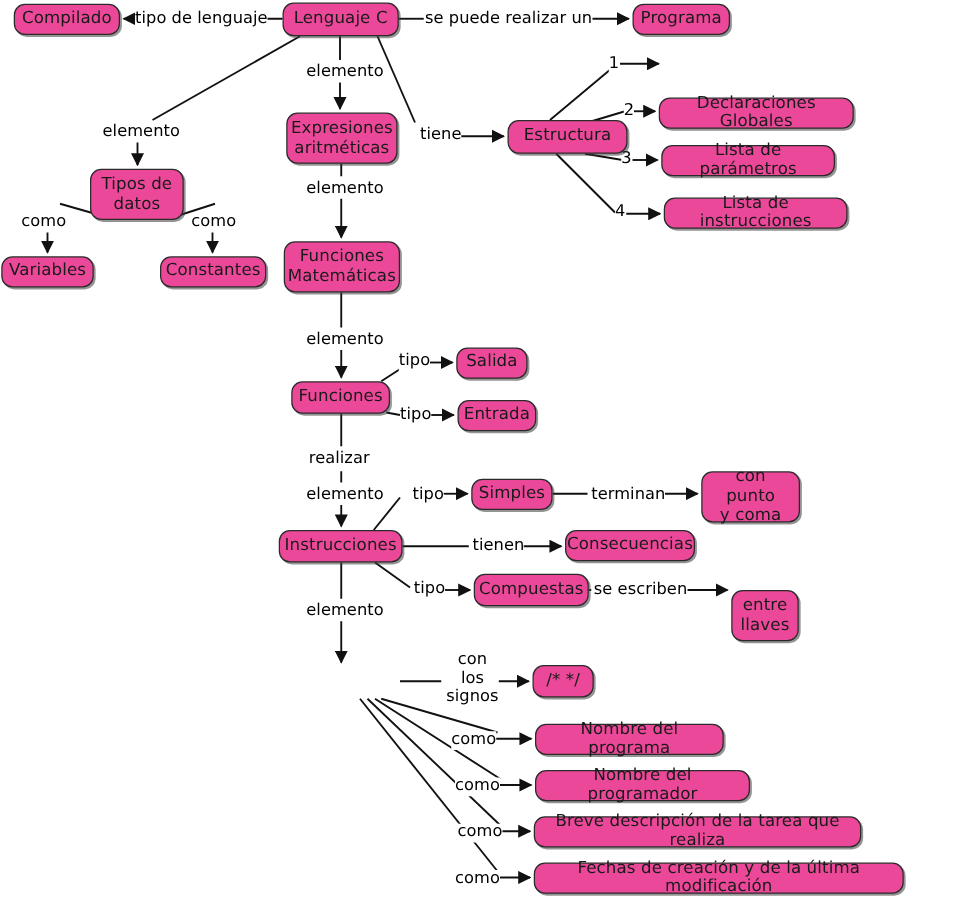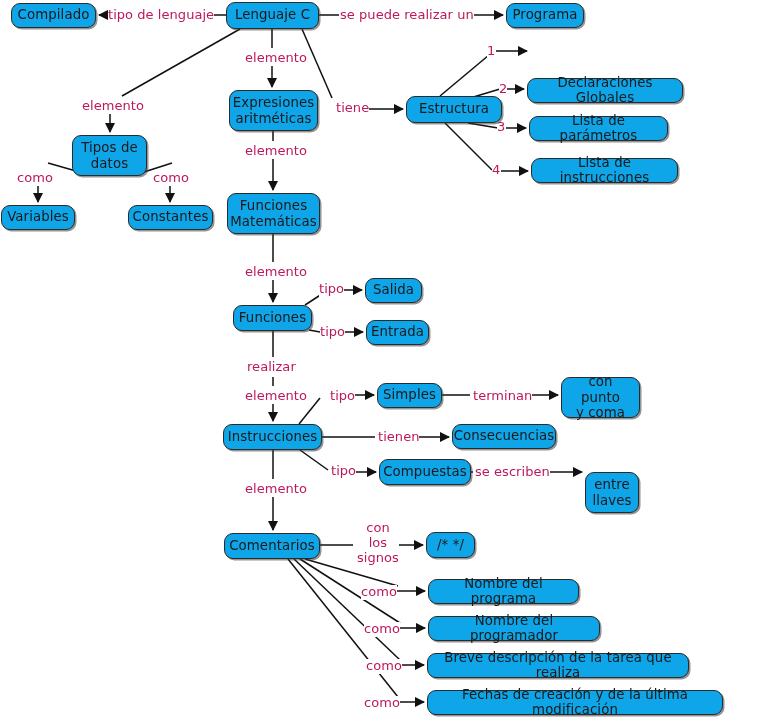--- a/index.html
+++ b/index.html
@@ -20,42 +20,42 @@
   #edges {
     position: absolute;
     left: 0;
     top: 0;
     width: 764px;
     height: 723px;
   }
   .node {
     position: absolute;
     box-sizing: border-box;
-    background: #0ea5e9;
+    background: #ec4899;
     border: 1.4px solid #2b2b2b;
     border-radius: 9px;
     display: flex;
     align-items: center;
     justify-content: center;
     text-align: center;
     color: #1a1a1a;
     font-size: 13.3px;
     line-height: 1.12;
     letter-spacing: 0.1px;
     box-shadow: 1.5px 1.5px 0 0 rgba(60,60,60,0.55);
     white-space: pre-line;
     padding: 0 7px;
     z-index: 3;
   }
   .node.two-line {
     line-height: 1.18;
   }
   .elabel {
     position: absolute;
-    color: #be185d;
+    color: #000000;
     font-size: 13.0px;
     line-height: 1.14;
     white-space: pre-line;
     text-align: center;
     background: #ffffff;
     z-index: 2;
     letter-spacing: 0.05px;
   }
 </style>
 </head>
@@ -168,21 +168,20 @@
   <div class="node" style="left:365px;top:278px;width:57px;height:25px;">Salida</div>
   <div class="node" style="left:366px;top:320px;width:63px;height:25px;">Entrada</div>
   <div class="node" style="left:223px;top:424px;width:99px;height:26px;">Instrucciones</div>
   <div class="node" style="left:377px;top:383px;width:65px;height:25px;">Simples</div>
   <div class="node" style="left:452px;top:424px;width:104px;height:25px;">Consecuencias</div>
   <div class="node two-line" style="left:561px;top:377px;width:79px;height:41px;">con punto
 y coma</div>
   <div class="node" style="left:379px;top:459px;width:92px;height:26px;">Compuestas</div>
   <div class="node two-line" style="left:585px;top:452px;width:54px;height:41px;margin-top:20px;">entre
 llaves</div>
-  <div class="node" style="left:224px;top:533px;width:96px;height:26px;">Comentarios</div>
   <div class="node" style="left:426px;top:532px;width:49px;height:26px;">/* */</div>
   <div class="node" style="left:428px;top:579px;width:151px;height:25px;">Nombre del programa</div>
   <div class="node" style="left:428px;top:616px;width:172px;height:25px;">Nombre del programador</div>
   <div class="node" style="left:427px;top:653px;width:262px;height:25px;">Breve descripción de la tarea que realiza</div>
   <div class="node" style="left:427px;top:690px;width:296px;height:25px;">Fechas de creación y de la última modificación</div>
 
   <div class="elabel" style="left:108px;top:8px;">tipo de lenguaje</div>
   <div class="elabel" style="left:340px;top:8px;">se puede realizar un</div>
   <div class="elabel" style="left:245px;top:51px;">elemento</div>
   <div class="elabel" style="left:82px;top:99px;">elemento</div>

